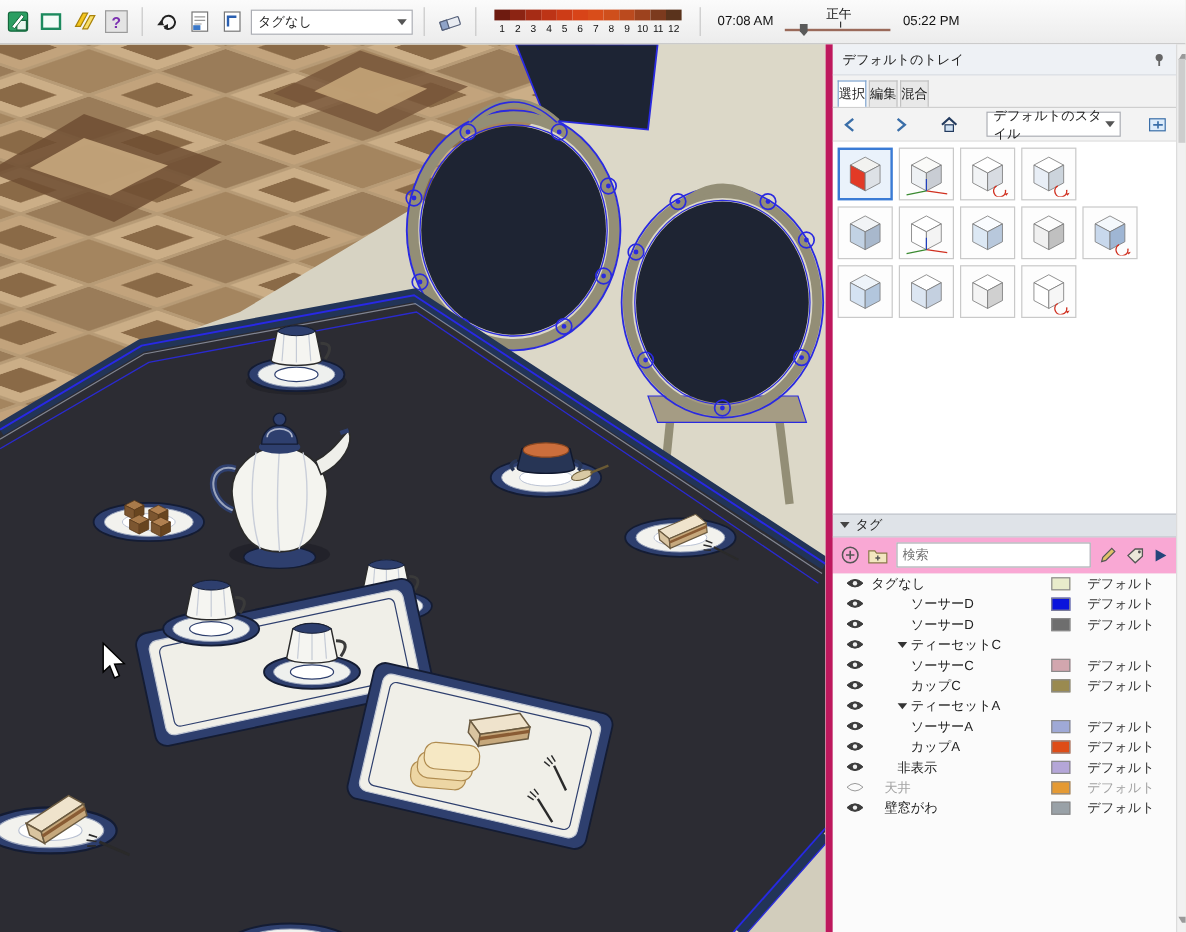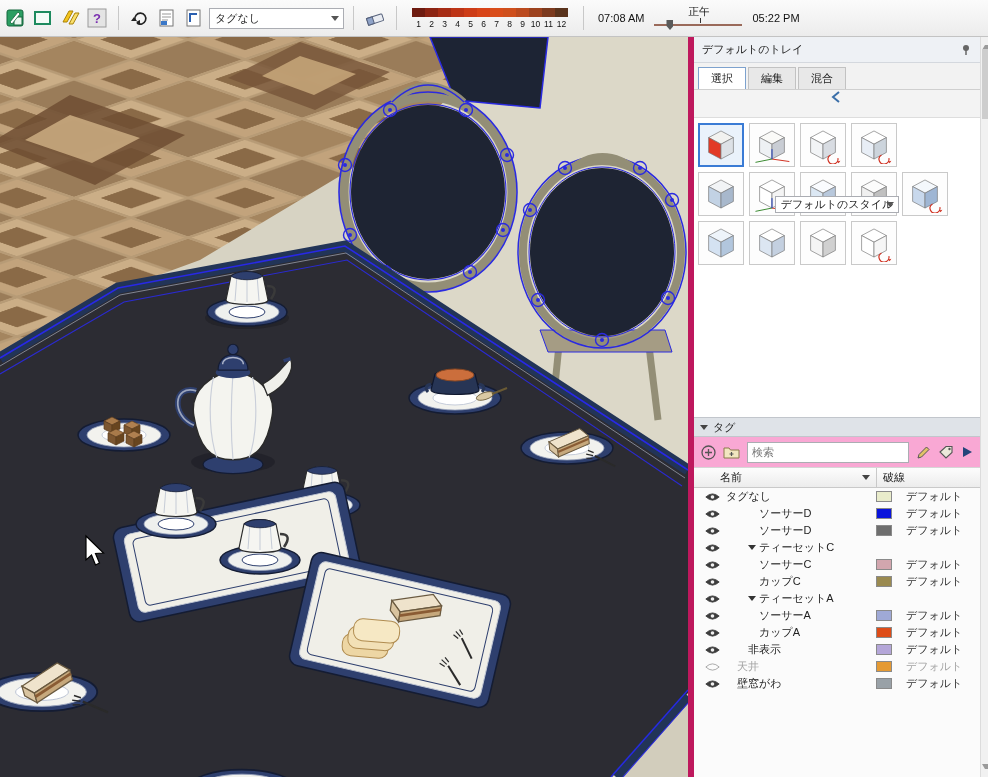--- a/index.html
+++ b/index.html
@@ -33,23 +33,23 @@
   .viewport{position:absolute;top:37px;left:0;width:688px;height:740px;background:#d8d4c6;overflow:hidden;}
   .viewport svg{display:block;}
 
   
   .tray{position:absolute;top:37px;left:688px;width:292px;height:740px;background:#f3f3f3;
     border-left:6px solid #be185d;display:flex;flex-direction:column;box-sizing:border-box;}
   .tray-title{height:25px;background:#eef1f5;border-bottom:1px solid #d4d8de;display:flex;
     align-items:center;padding:0 8px;justify-content:space-between;}
   .tray-tabs{height:24px;background:#f2f2f2;display:flex;align-items:flex-end;gap:2px;
     padding:2px 4px 0 4px;border-bottom:1px solid #cfcfcf;}
-  .tab{padding:3px 12px;border:1px solid #c2c2c2;border-bottom:none;background:#e8e8e8;cursor:default;}
+  .tab{padding:3px 0;border:1px solid #c2c2c2;border-bottom:none;background:#e8e8e8;cursor:default;}
   .tab.active{background:#fff;border-color:#7da2ce;}
-  .style-nav{height:27px;display:flex;align-items:center;gap:21px;padding:0 5px;background:#f3f3f3;flex-direction:column;}
+  .style-nav{height:27px;display:flex;align-items:center;gap:21px;padding:0 5px;background:#f3f3f3;}
   .nav-btn{width:20px;height:20px;display:flex;align-items:center;justify-content:center;}
   .style-combo{flex:1;}
   .style-area{background:#fff;flex:1;display:flex;flex-direction:column;padding:5px 4px;border-top:1px solid #ddd;}
   .style-row{display:flex;gap:5px;margin-bottom:5px;}
   .style-thumb{width:46px;height:44px;background:#fdfdfd;border:1px solid #c9c9c9;display:flex;
     align-items:center;justify-content:center;box-sizing:border-box;}
   .style-thumb.sel{border:2px solid #3a7bd5;background:#eaf2fb;}
 
   .tags-header{height:18px;background:#dfe3e8;border-top:1px solid #c2c6cc;border-bottom:1px solid #c2c6cc;
     display:flex;align-items:center;gap:5px;padding:0 6px;}
@@ -612,30 +612,20 @@
       </svg>
       <svg width="16" height="14" viewBox="0 0 16 14">
         <path d="M2,7 l6,-5.5 h6 v6 L8,13 Z" fill="#ece8da" stroke="#555" stroke-width="1.1"></path>
         <circle cx="11.5" cy="4" r="1.2" fill="#555"></circle>
       </svg>
       <svg width="12" height="12" viewBox="0 0 12 12">
         <polygon points="2,1 11,6 2,11" fill="#24457a"></polygon>
       </svg>
     </div>
 
-    <div class="tags-cols">
-      <span></span>
-      <span class="col-name">
-        <span>名前</span>
-        <span class="tri-down"></span>
-      </span>
-      <span class="col-dash">
-        <span>破線</span>
-      </span>
-    </div>
 
     <div class="tag-list">
         <div class="tag-row">
     <span class="eye-wrap">
       <svg viewBox="0 0 18 12" width="15" height="10">
         <path class="eye-shape" d="M1,6 Q9,-1.5 17,6 Q9,13.5 1,6 Z" fill="#3c3c3c" stroke="#3c3c3c" stroke-width="1"></path>
         <circle class="eye-pupil" cx="9" cy="6" r="2.2" fill="#f0f0f0"></circle>
       </svg>
     </span>
     <span class="name-cell" style="padding-left: 2px;">

